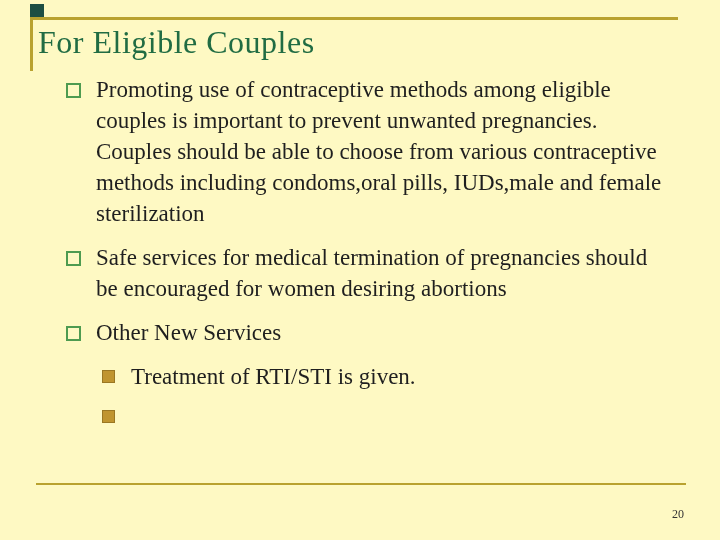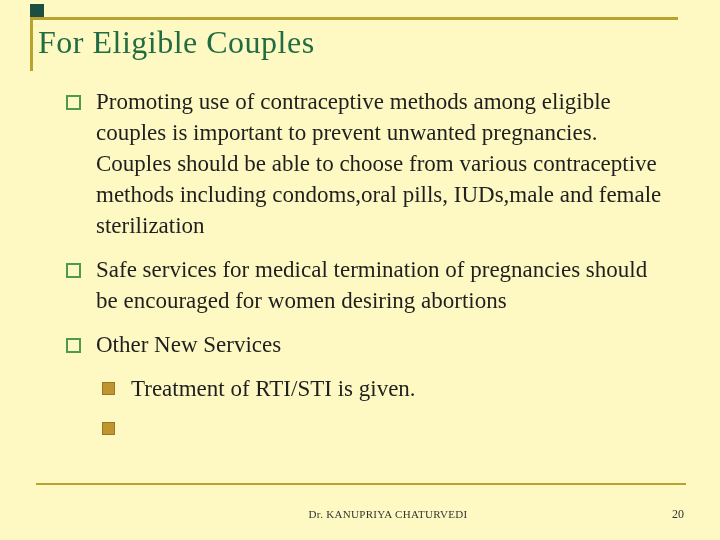--- a/index.html
+++ b/index.html
@@ -35,21 +35,21 @@
   .title{
     position:absolute;left:38px;top:24px;
     width:620px;
     margin:0;
     font-size:32px;font-weight:normal;
     color:#216C43;
     letter-spacing:0.5px;
   }
   
   .content{
-    position:absolute;left:66px;top:86px;
+    position:absolute;left:66px;top:74px;
     width:600px;
   }
   .li{display:flex;align-items:flex-start;}
   .li1{margin-bottom:13px;}
   .li2{margin-left:36px;margin-bottom:9px;}
   .marker1{
     flex:0 0 auto;
     width:11px;height:11px;
     border:2px solid #4E9B50;
     background:transparent;
@@ -113,16 +113,15 @@
       <span class="txt">Treatment of RTI/STI is given.</span>
     </div>
 
     <div class="li li2">
       <span class="marker2"></span>
     </div>
 
   </div>
 
   <div class="bottom-line"></div>
-  <div class="footer-name">Dr. KANUPRIYA CHATURVEDI</div>
   <div class="page-number">20</div>
 
 </div>
 
 </body></html>

